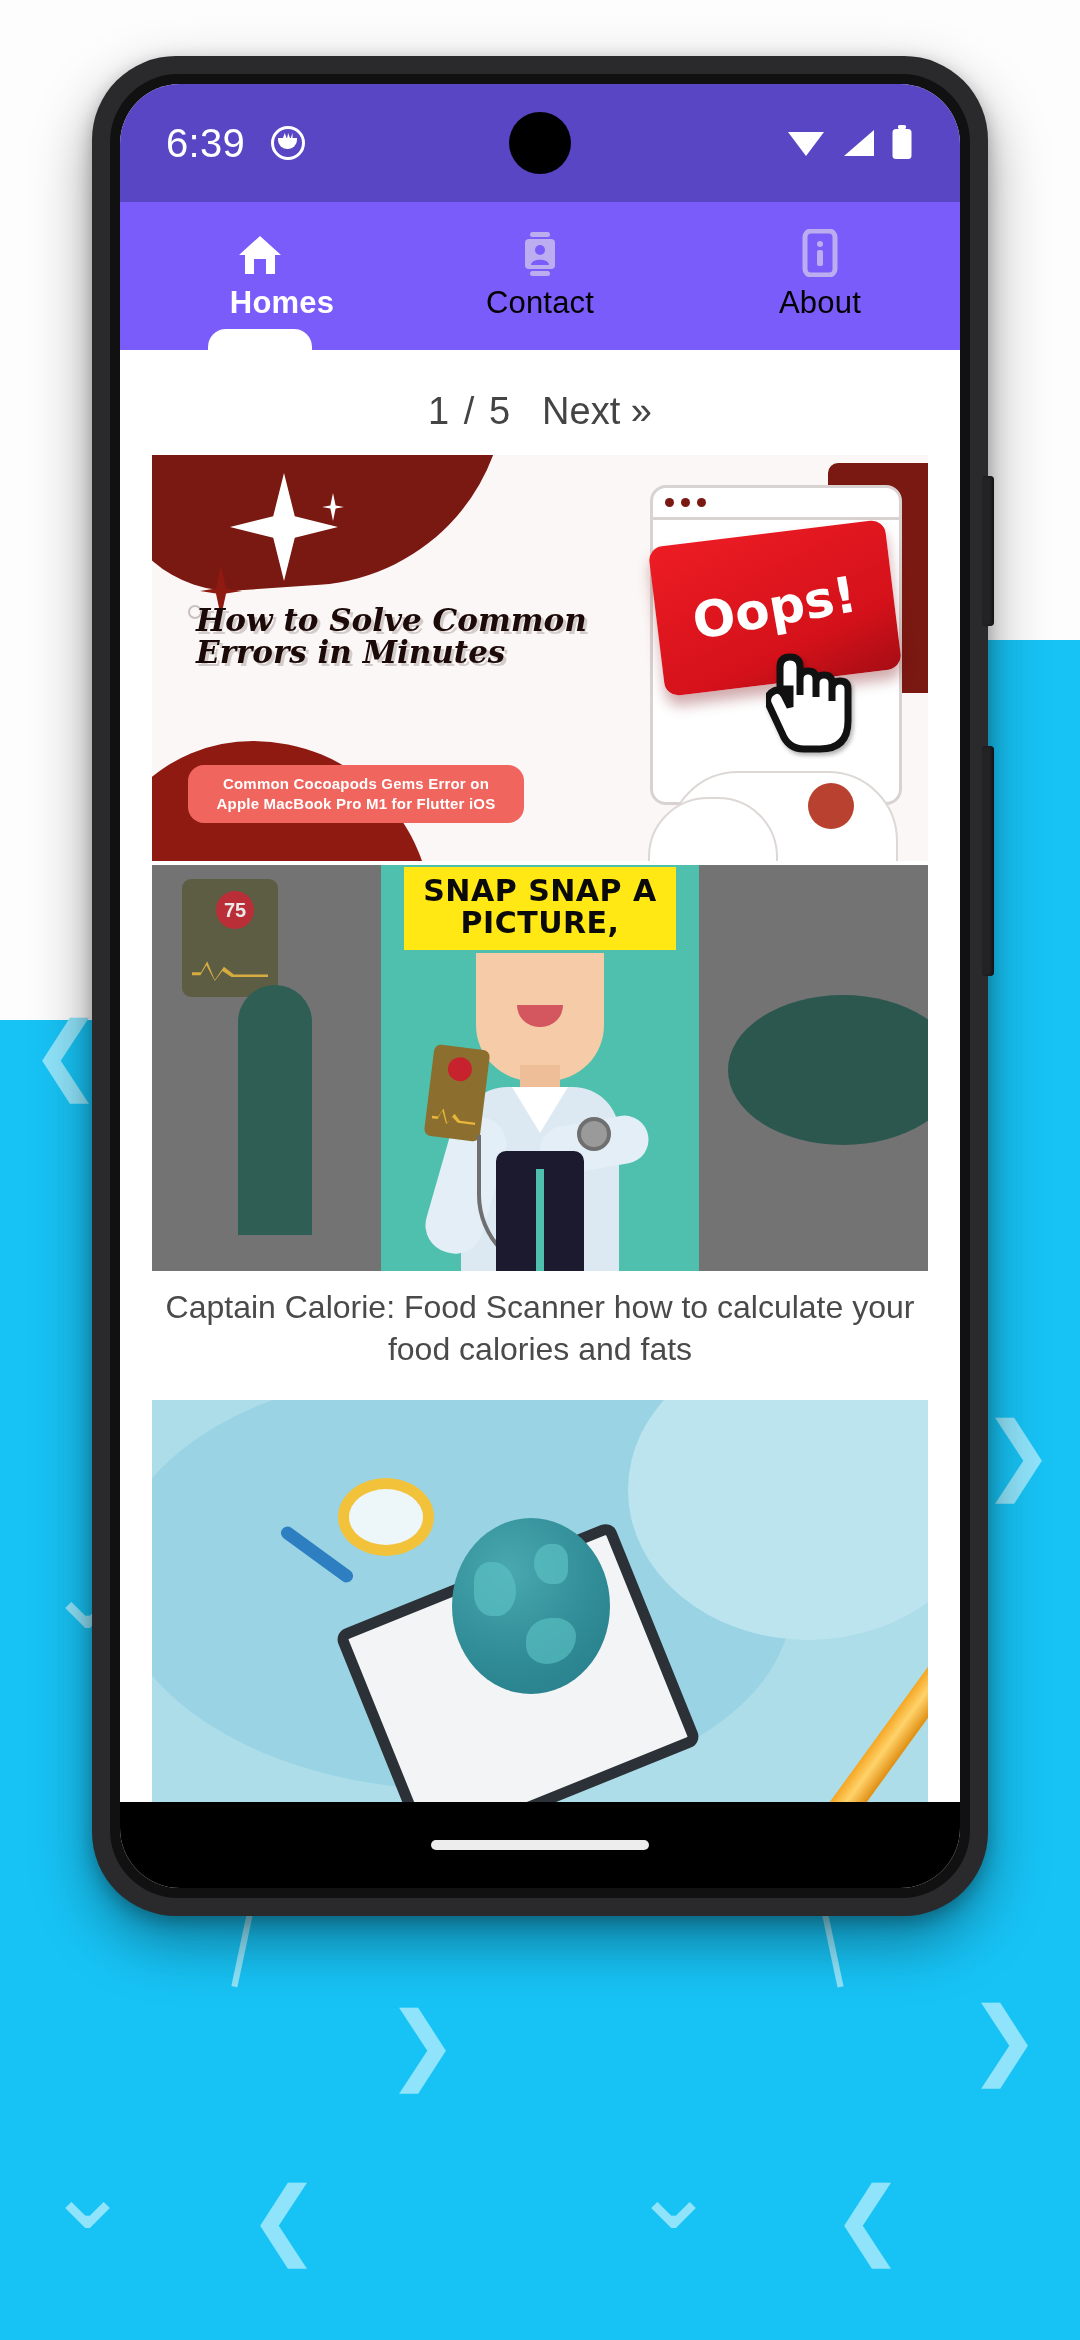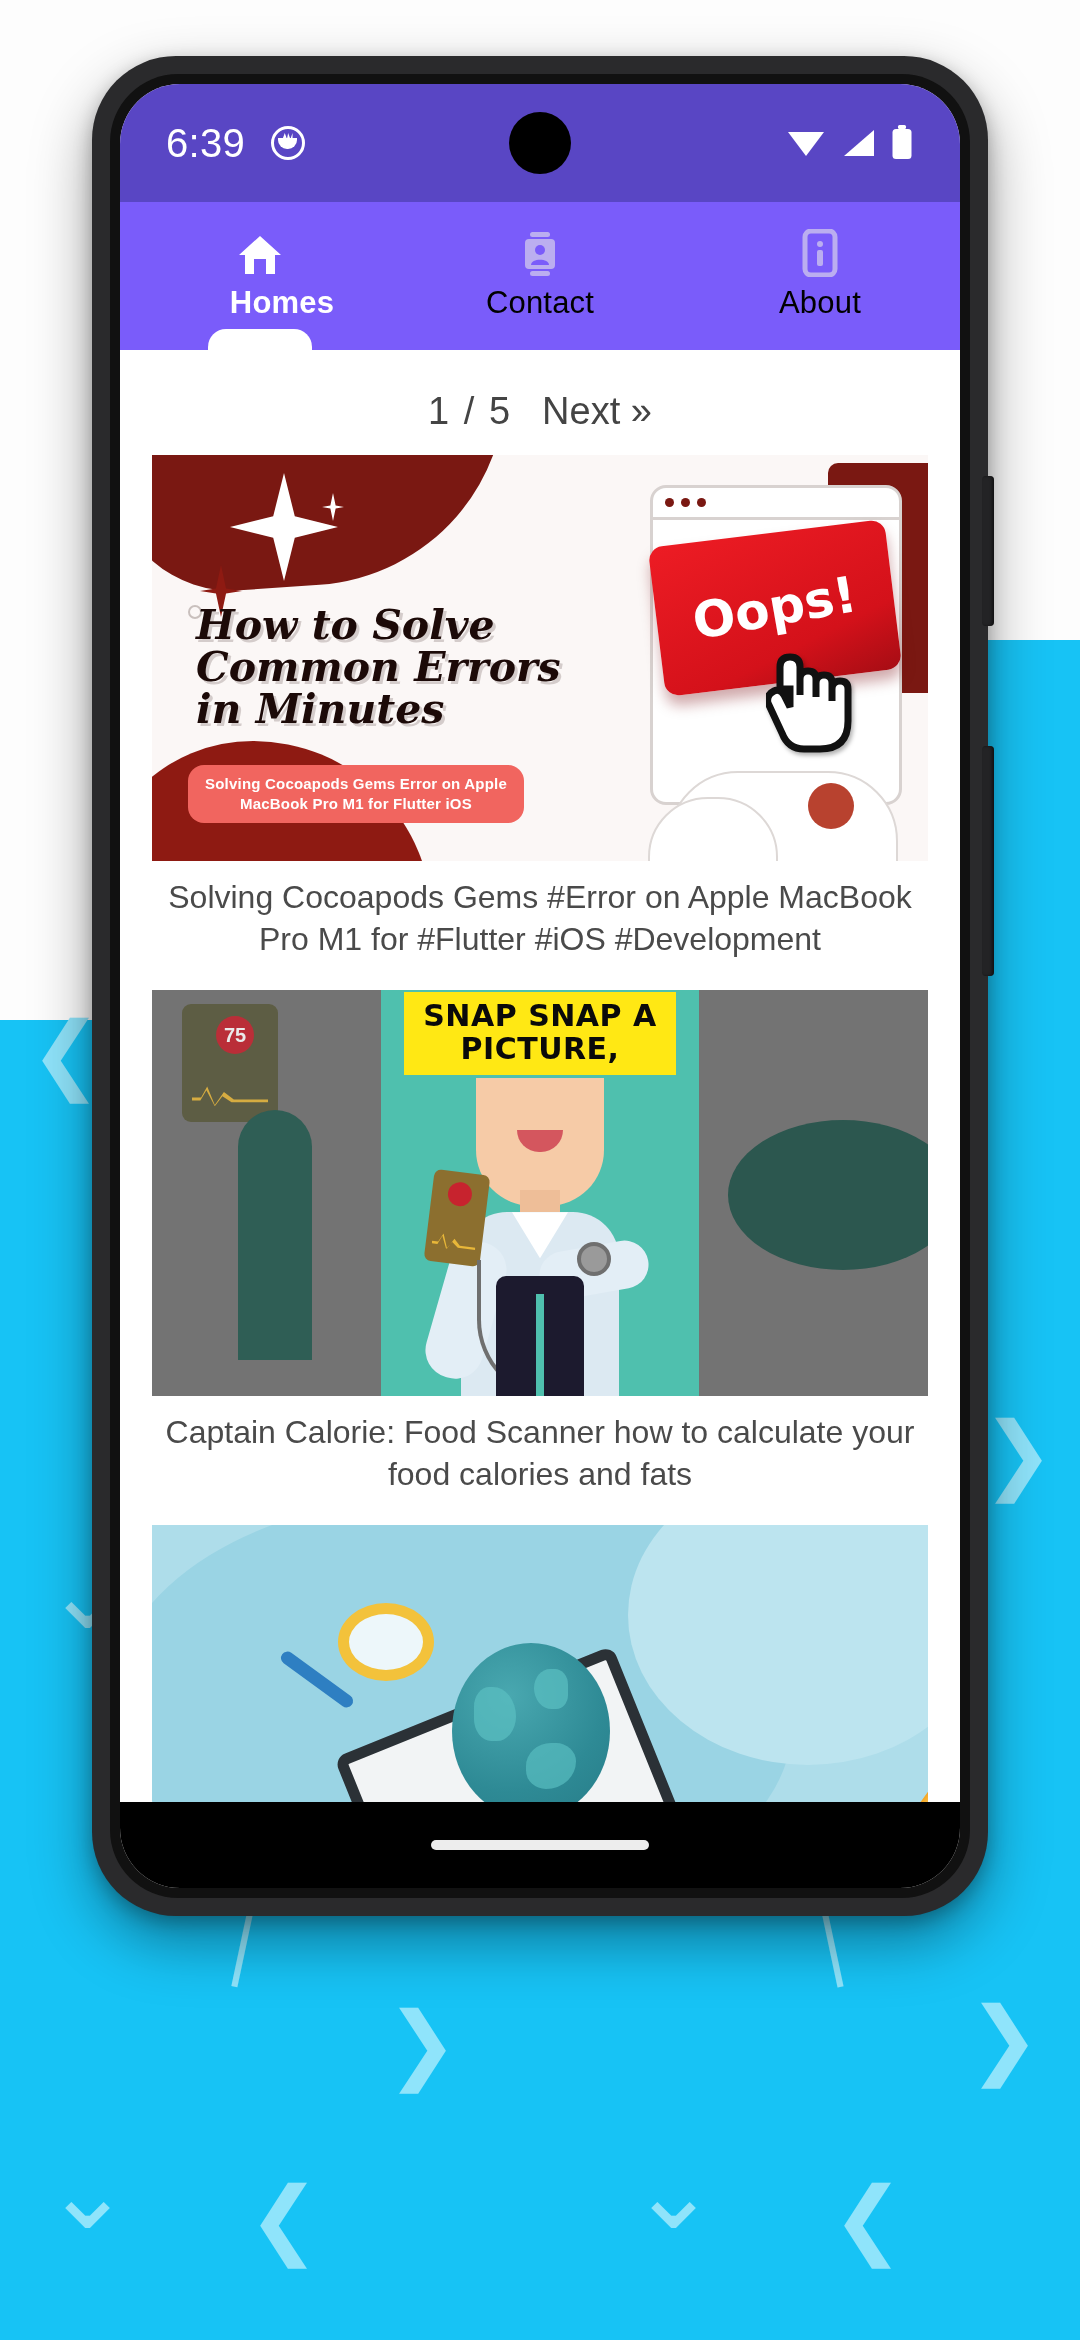--- a/index.html
+++ b/index.html
@@ -194,21 +194,21 @@
   }
   .t1 .ring {
     position:absolute; left:36px; top:150px;
     width:14px;height:14px;border:2px solid #c9c0bd;border-radius:50%;
   }
   .t1 .headline {
     position:absolute; left:44px; top:150px;
     width:420px;
     font-family:"DejaVu Serif", serif;
     font-weight:700; font-style:italic;
-    font-size:41px; line-height:1.02;
+    font-size:31px; line-height:1.02;
     color:#1C0A08;
     text-shadow:3px 3px 0 rgba(180,170,168,.55);
   }
   .t1 .subpill {
     position:absolute; left:36px; bottom:38px;
     width:336px;
     background:#F1655F;
     border-radius:16px;
     padding:9px 12px;
     text-align:center;
@@ -568,23 +568,22 @@
             <div class="cloud2"></div>
             <div class="sun"></div>
             <div class="redcard">
               <span>Oops!</span>
             </div>
             <svg class="cursor" viewBox="0 0 86 108">
               <path d="M14 44 L14 22 Q14 12 24 12 Q34 12 34 22 L34 50 L34 34 Q34 26 42 26 Q50 26 50 34 L50 52 L50 38 Q50 30 58 30 Q66 30 66 38 L66 56 L66 44 Q66 36 74 36 Q82 36 82 44 L82 76 Q82 104 54 104 L38 104 Q22 104 16 88 L2 58 Q0 50 8 46 Q14 43 18 50 L24 62 L24 44 Z" fill="#FFFFFF" stroke="#111111" stroke-width="7"></path>
             </svg>
 
             <div class="headline">How to Solve Common Errors in Minutes</div>
-            <div class="subpill">Solving Cocoapods Gems Error on Apple MacBook Pro M1 for Flutter iOS</div>
+            <div class="subpill">Common Cocoapods Gems Error on Apple MacBook Pro M1 for Flutter iOS</div>
           </div>
-          <div class="caption">Solving Cocoapods Gems #Error on Apple MacBook Pro M1 for #Flutter #iOS #Development</div>
         </div>
 
         <div class="card">
           <div class="thumb t2">
             <div class="ghost-phone">
               <span class="badge">75</span>
               <span class="wave"></span>
             </div>
             <div class="ghost-arm"></div>
             <div class="ghost-blob"></div>

